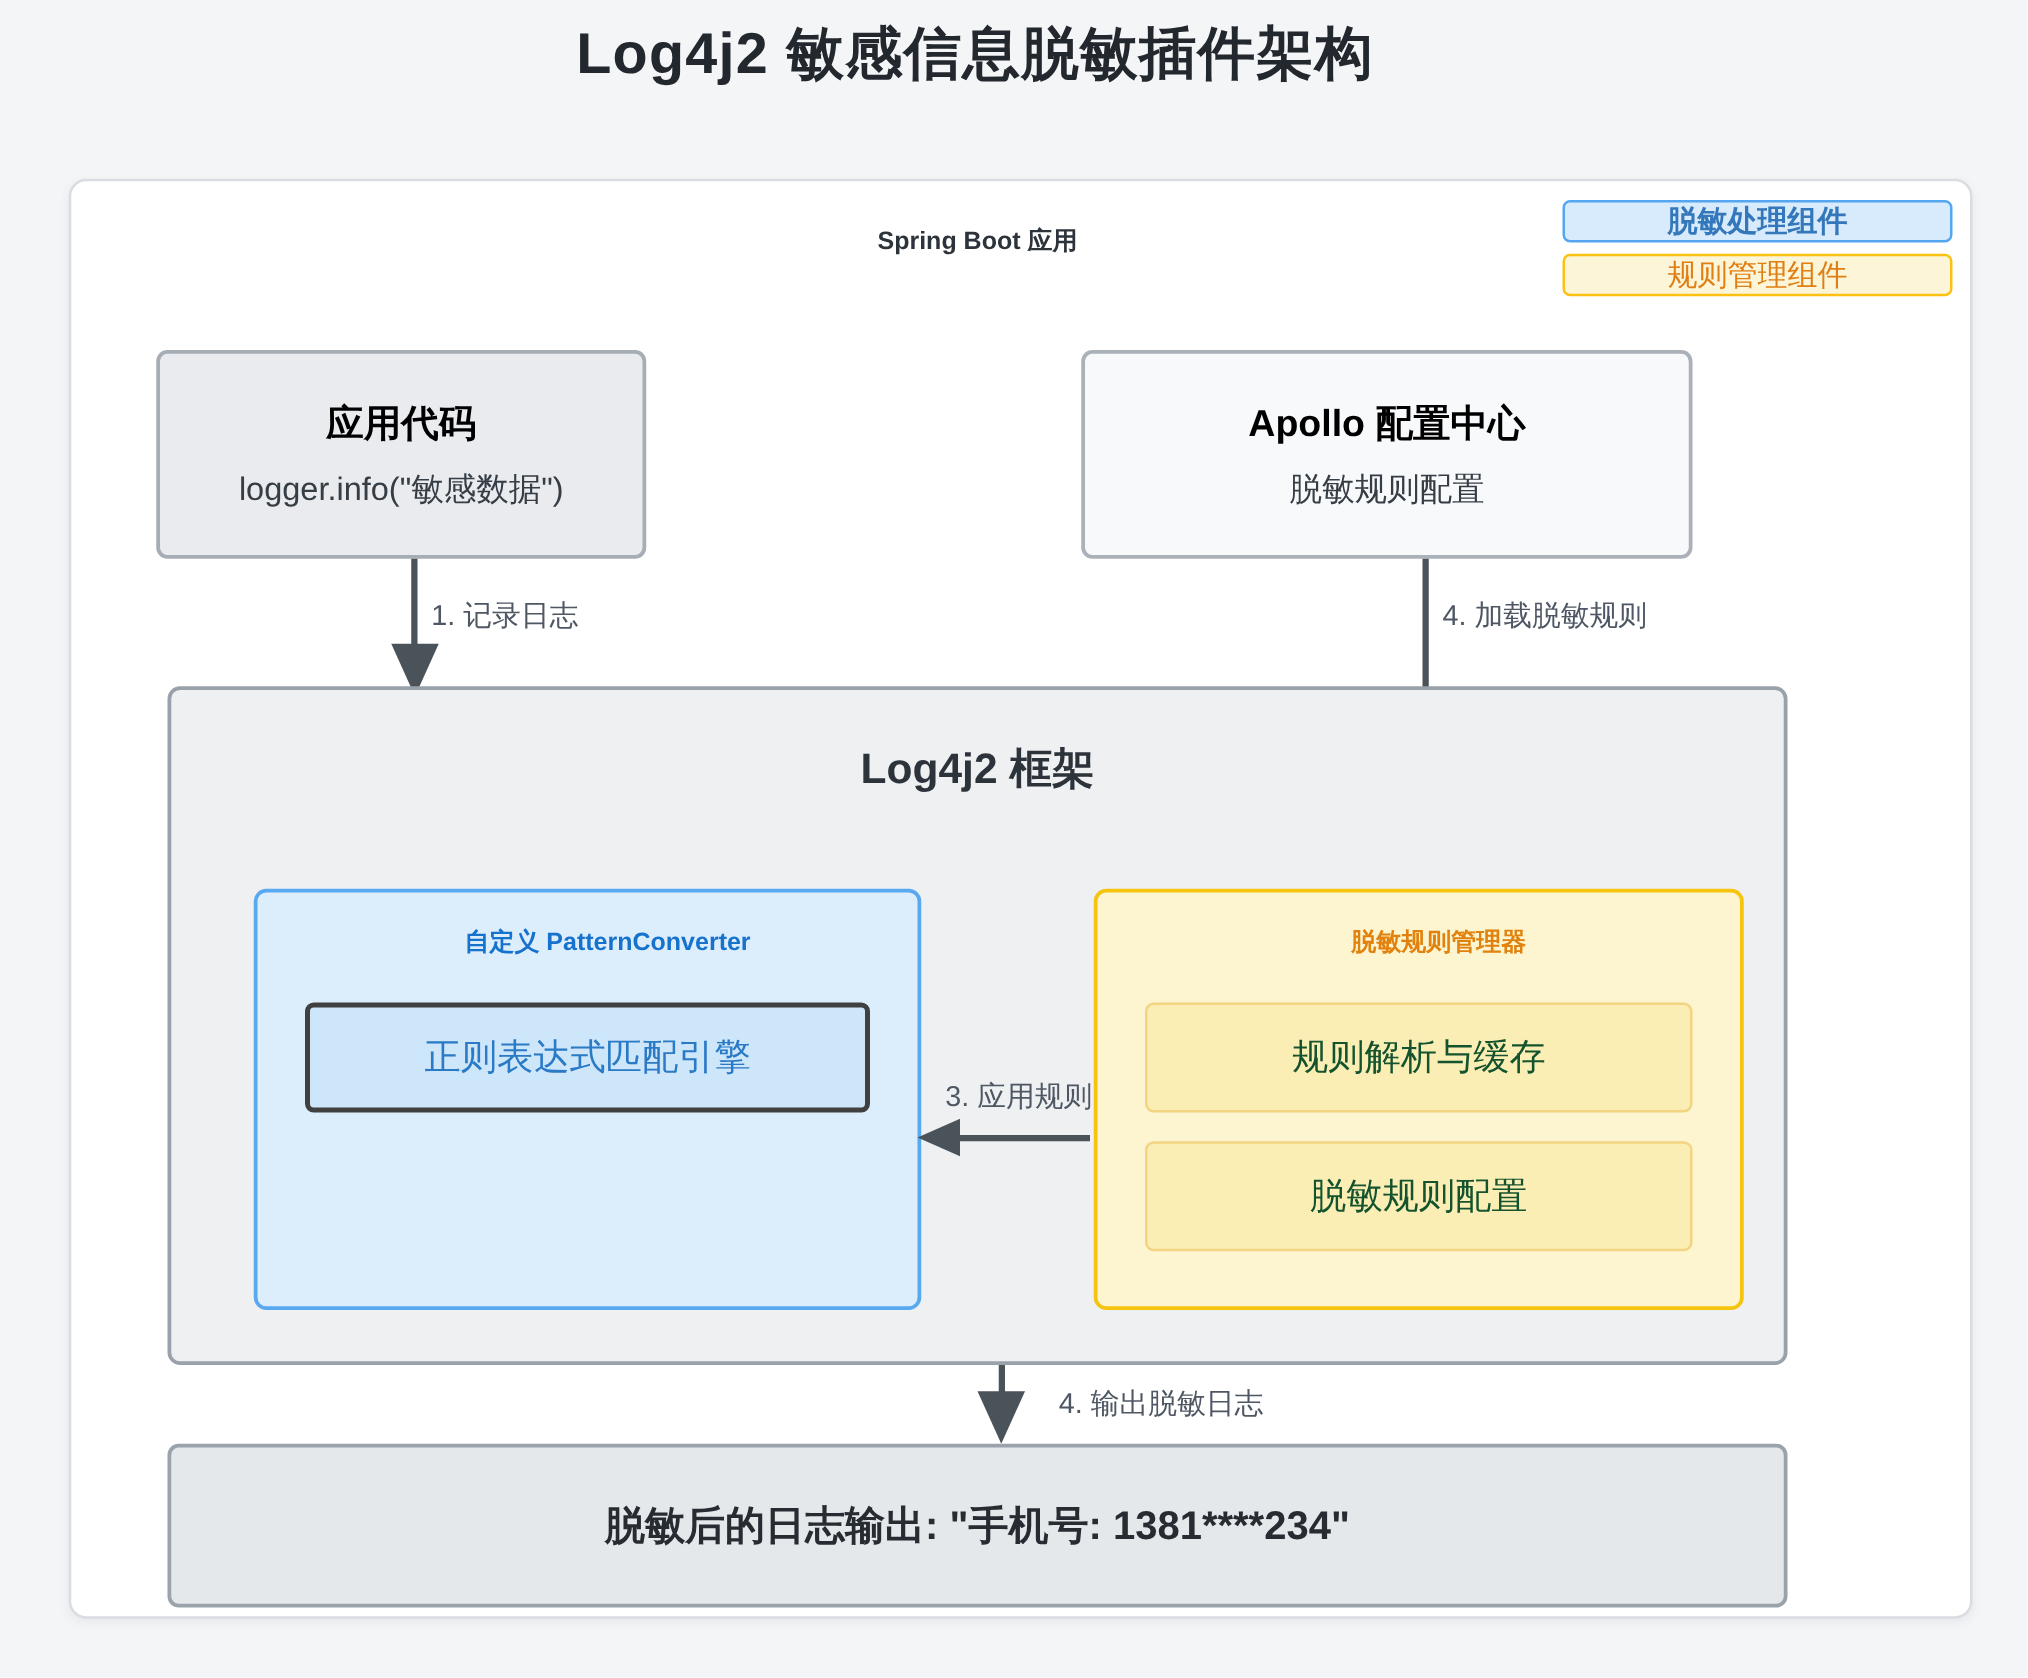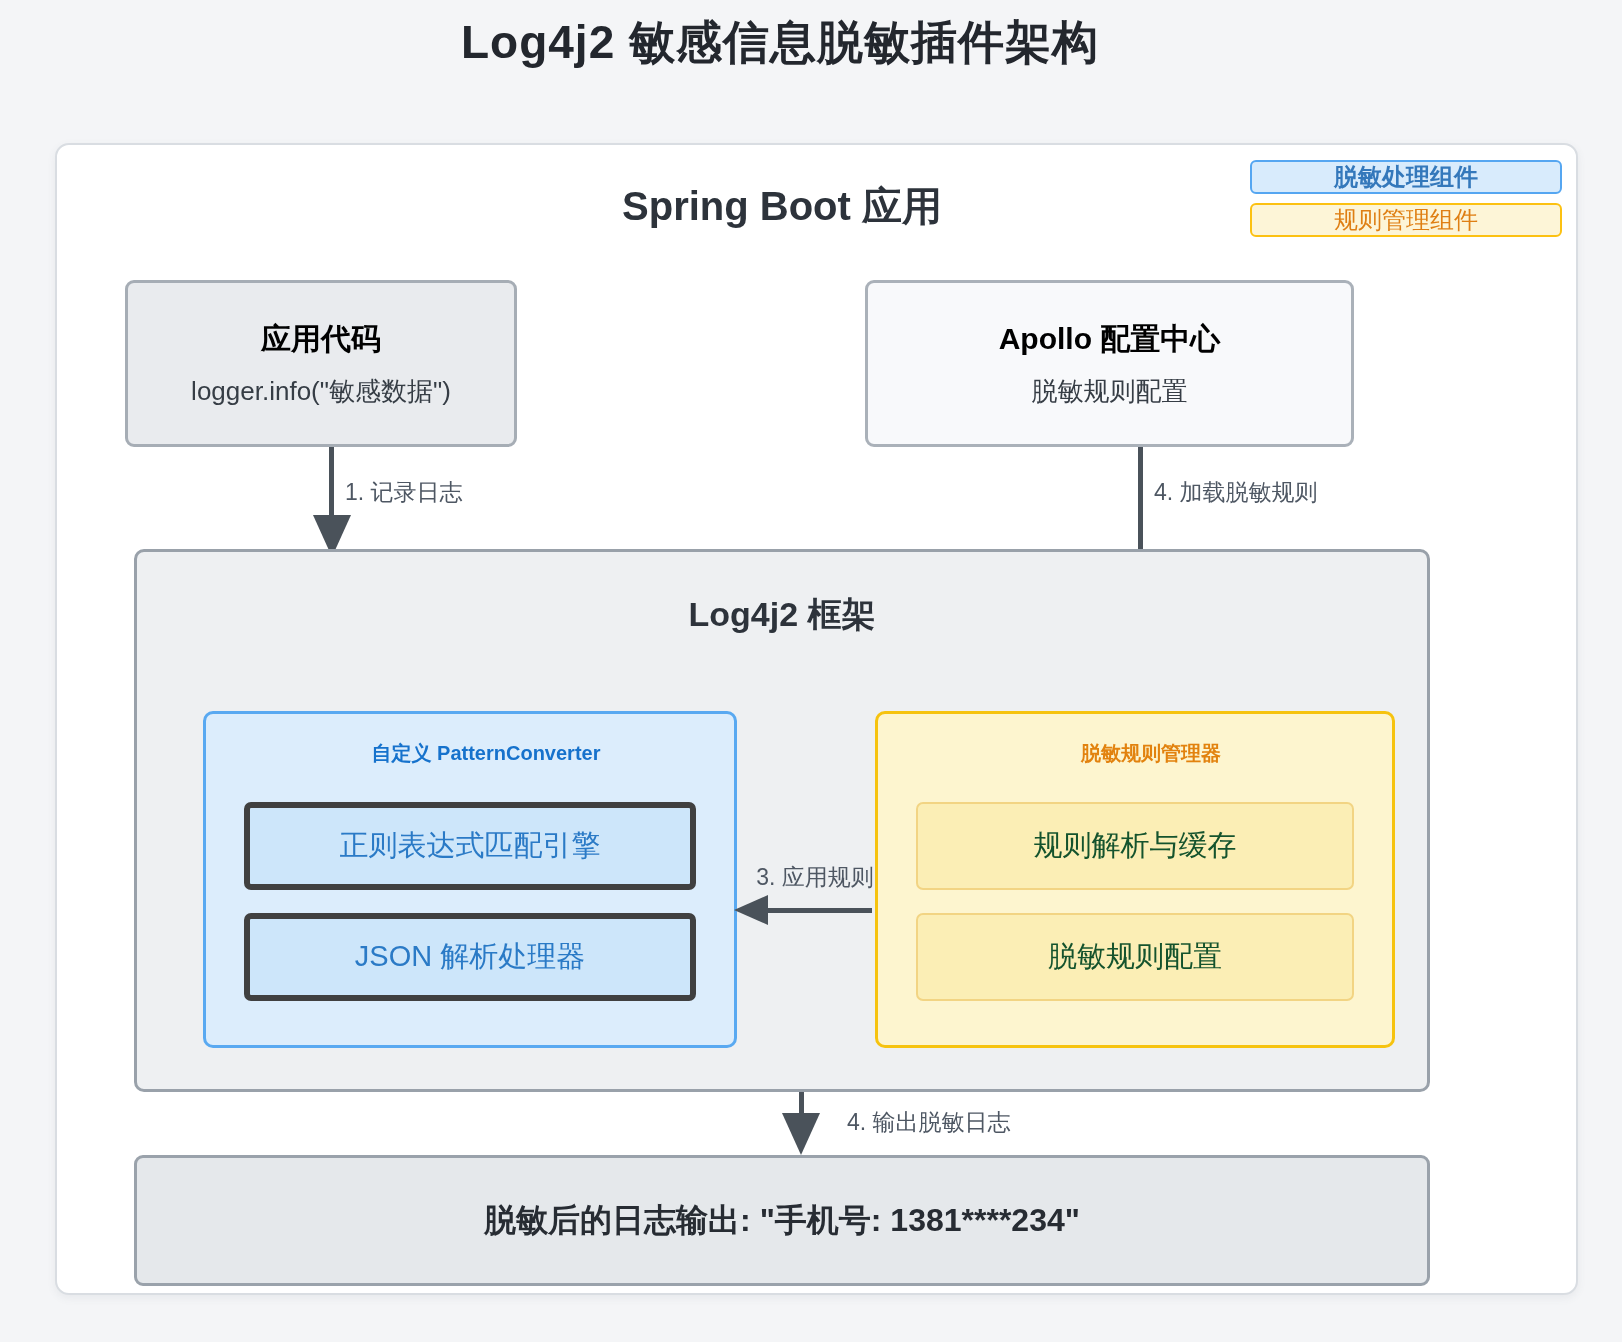--- a/index.html
+++ b/index.html
@@ -26,21 +26,21 @@
     width: 1523px; height: 1152px;
     background: #ffffff;
     border: 2px solid #d9dde2;
     border-radius: 14px;
     box-shadow: 0 3px 8px rgba(80,90,100,0.08);
   }
   .sb-title {
     position: absolute;
     left: 0; top: 34px; width: 1450px;
     text-align: center;
-    font-size: 40px;
+    font-size: 20px;
     font-weight: bold;
     color: #2d333b;
   }
   .legend { position: absolute; right: 14px; top: 15px; width: 312px; }
   .legend-item {
     width: 312px; height: 34px;
     border-radius: 6px;
     margin-bottom: 9px;
     display: flex; align-items: center; justify-content: center;
     font-size: 24px;
@@ -86,21 +86,21 @@
     text-align: center; font-size: 20px; font-weight: bold;
   }
   .subsys-blue .subsys-title   { color: #1672cc; }
   .subsys-yellow .subsys-title { color: #e2820e; }
   .subitem {
     position: absolute; left: 38px; height: 88px;
     border-radius: 7px;
     display: flex; align-items: center; justify-content: center;
     font-size: 29px;
   }
-  .subsys-blue .subitem   { width: 452px; background: #cde6fa; border: 6px solid #404040; color: #2a7ac6; }
+  .subsys-blue .subitem   { width: 452px; background: #cde6fa; border: 4px solid #404040; color: #2a7ac6; }
   .subsys-yellow .subitem { width: 438px; background: #fbeeb5; border: 2px solid #f2d483; color: #14532d; }
   .subitem-1 { top: 88px; }
   .subitem-2 { top: 199px; }
 
   .node-output {
     left: 77px; top: 1010px; width: 1296px; height: 131px;
     background: #e5e8eb; border: 3px solid #9aa2ab;
   }
   .output-label { font-size: 32px; font-weight: bold; color: #272c33; }
 
@@ -162,23 +162,20 @@
   <div class="arrow-head-down" style="left:1064px; top:522px;"></div>
   <div class="edge-label" style="left:1097px; top:332px;">4. 加载脱敏规则</div>
 
   <div class="frame-log4j2">
     <div class="log4j2-title">Log4j2 框架</div>
 
     <div class="subsys subsys-blue">
       <div class="subsys-title">自定义 PatternConverter</div>
       <div class="subitem subitem-1">
         <span>正则表达式匹配引擎</span>
-      </div>
-      <div class="subitem subitem-2">
-        <span>JSON 解析处理器</span>
       </div>
     </div>
 
     <div class="subsys subsys-yellow">
       <div class="subsys-title">脱敏规则管理器</div>
       <div class="subitem subitem-1">
         <span>规则解析与缓存</span>
       </div>
       <div class="subitem subitem-2">
         <span>脱敏规则配置</span>

